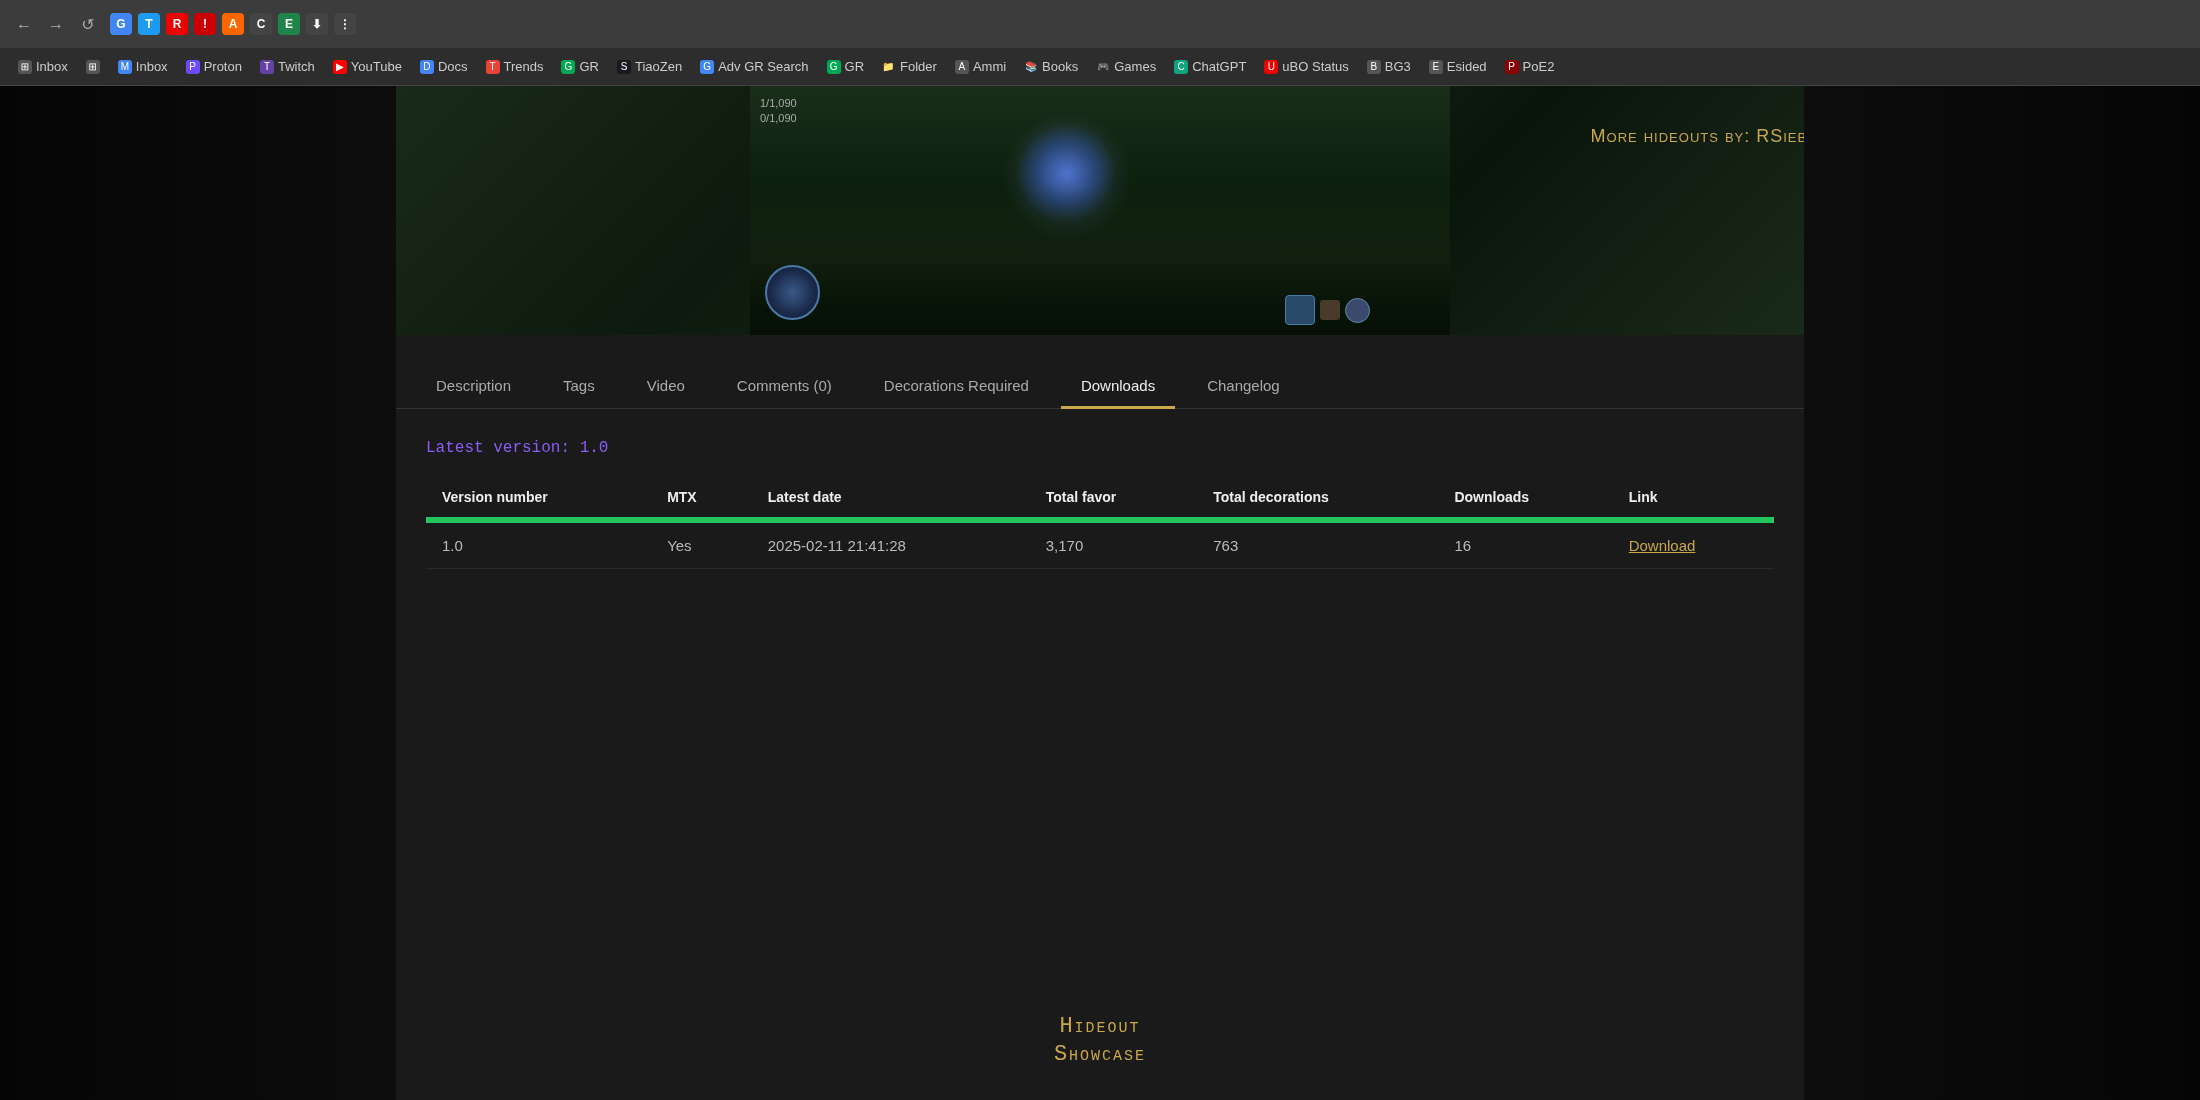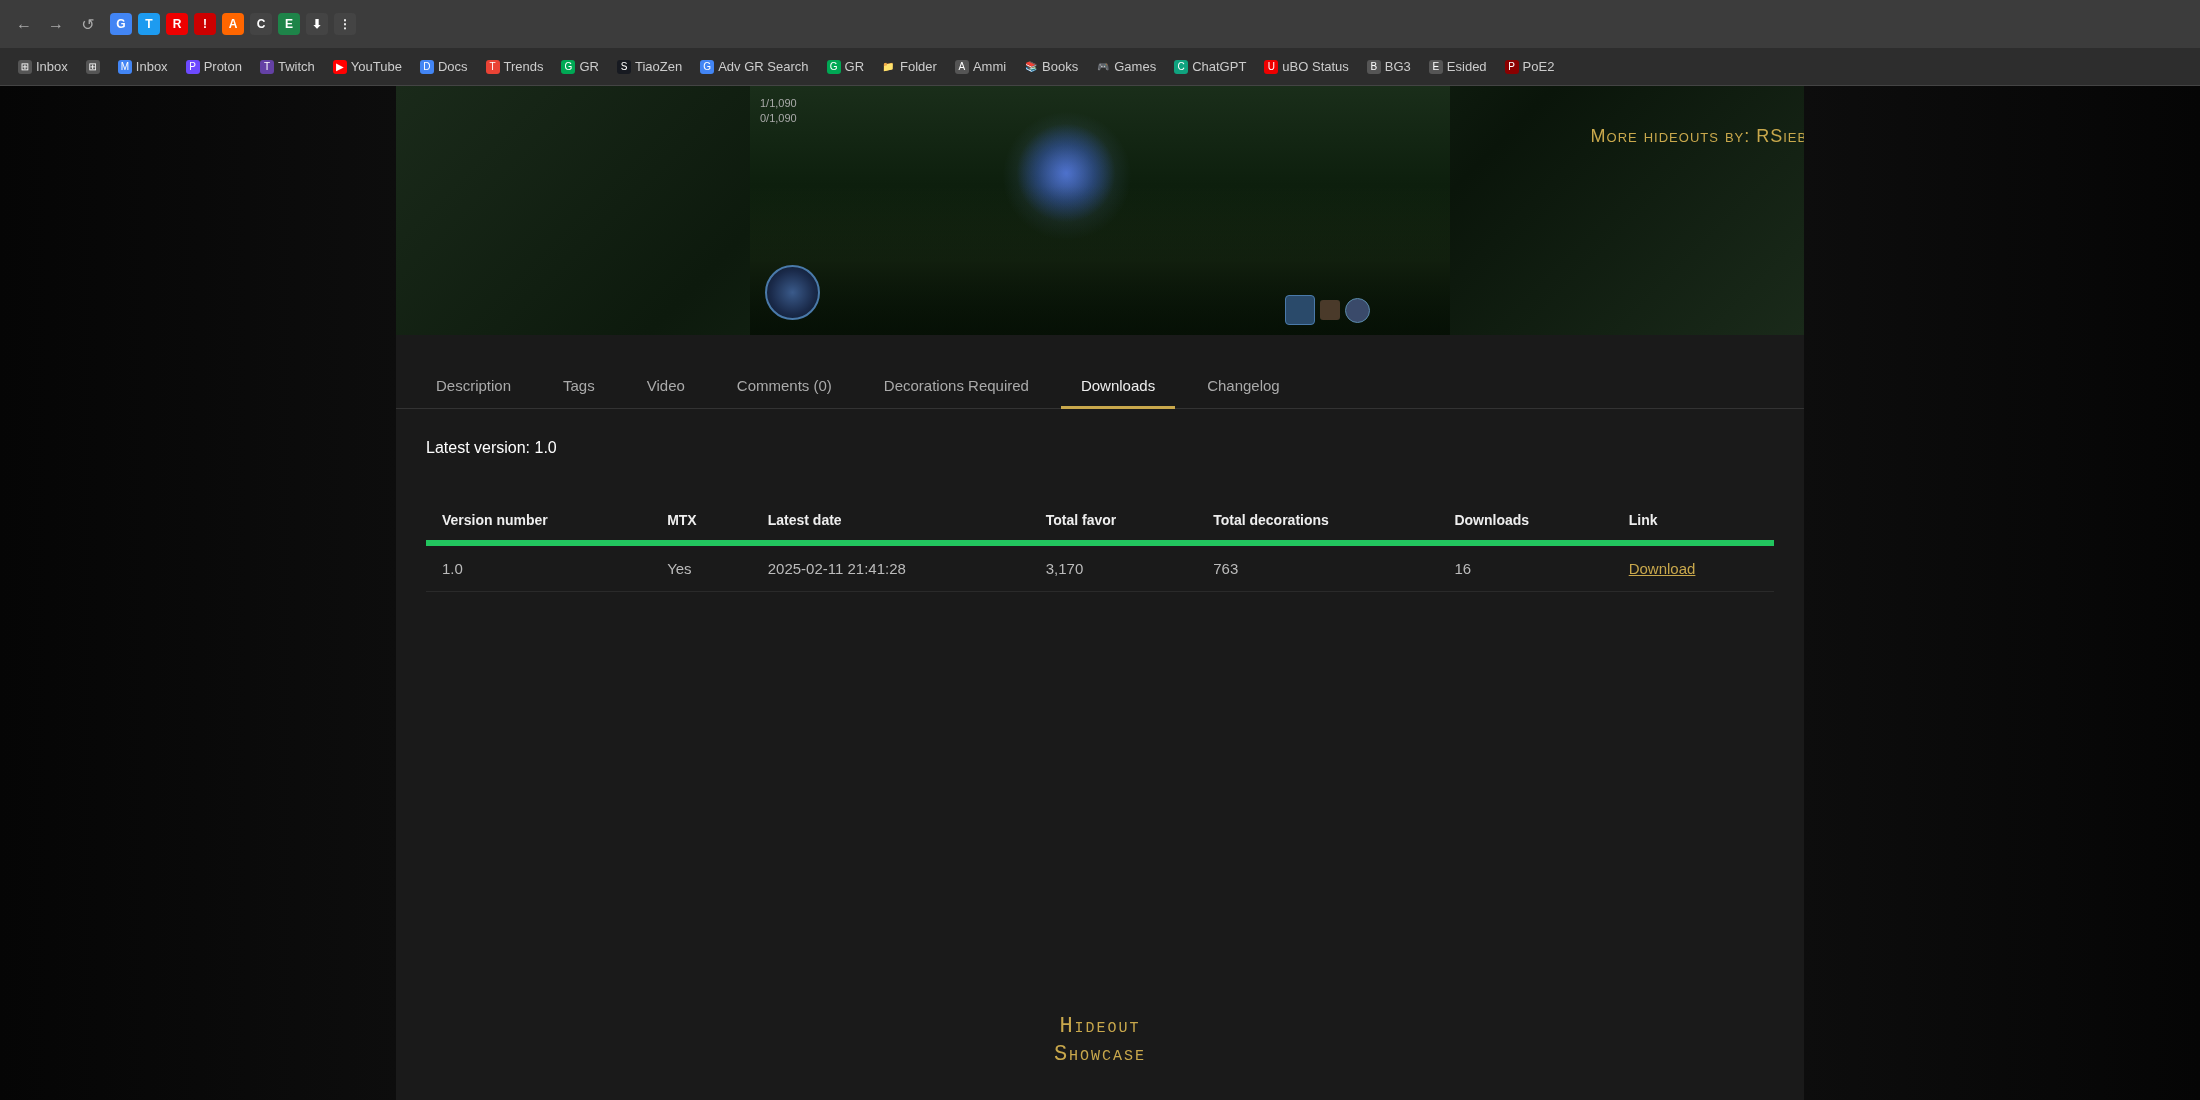--- a/index.html
+++ b/index.html
@@ -220,22 +220,23 @@
     }
 
     
     .content-area {
       padding: 30px 30px;
       flex: 1;
     }
 
     .latest-version {
       font-size: 16px;
-      color: #ffffff;
-      margin-bottom: 43px;
+      color: #8b5cf6;
+      margin-bottom: 20px;
+      font-family: Liberation Mono, monospace;
     }
 
     
     .downloads-table {
       width: 100%;
       border-collapse: collapse;
       font-size: 15px;
     }
 
     .downloads-table thead tr {

